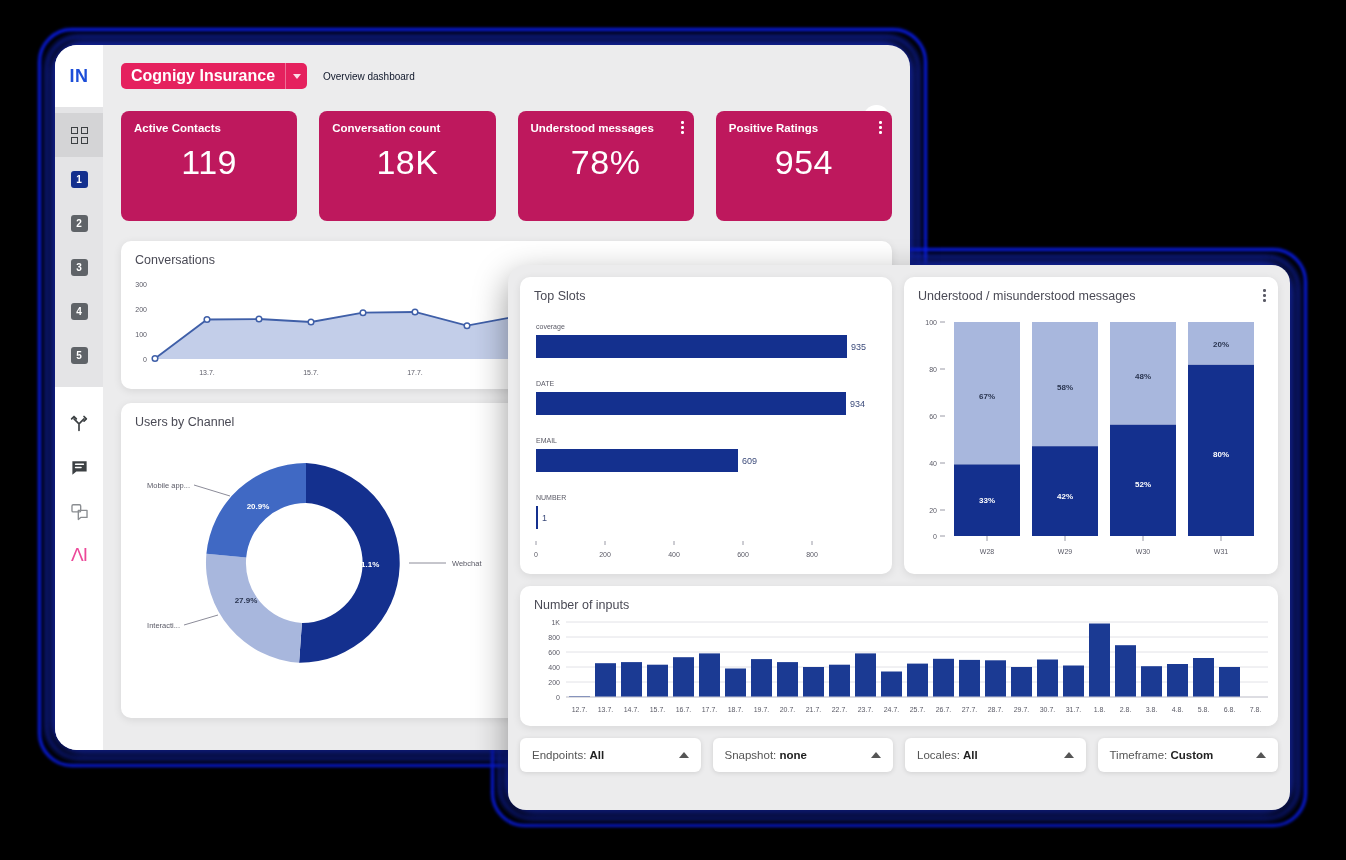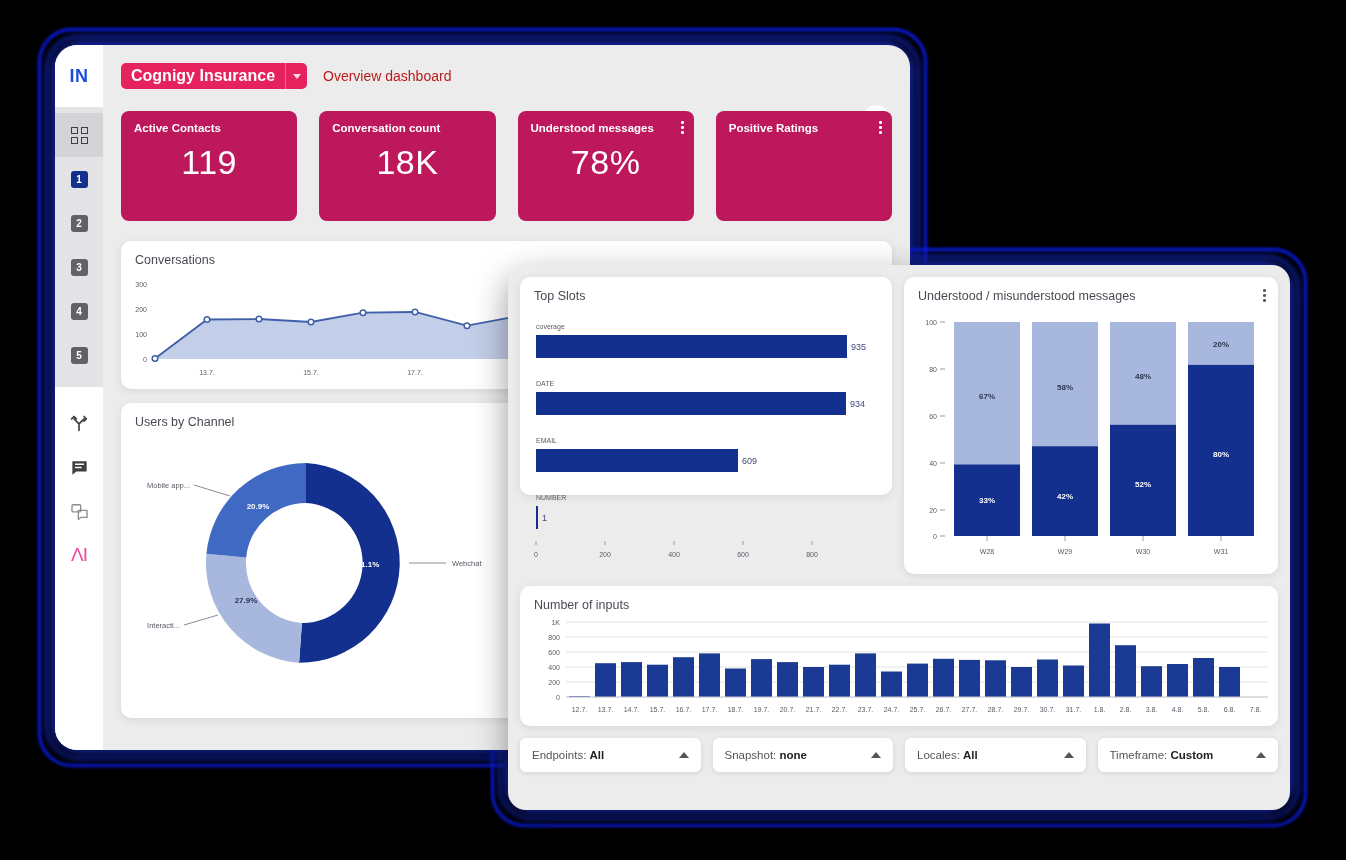--- a/index.html
+++ b/index.html
@@ -62,21 +62,21 @@
   .chip-label {
     color: #fff; font-size: 16px; font-weight: bold;
     padding: 11px 10px; display: flex; align-items: center;
   }
   .chip-caret {
     width: 22px; display: flex; align-items: center; justify-content: center;
     border-left: 1px solid rgba(255,255,255,.35);
   }
   .caret-d { width: 0; height: 0; border-left: 4px solid transparent;
              border-right: 4px solid transparent; border-top: 5px solid rgba(255,255,255,.85); }
-  .page-title { color: #b91c1c; font-size: 14px; }
+  .page-title { color: #0f172a; font-size: 10px; }
   .avatar {
     position: absolute; right: 20px; top: 60px; width: 27px; height: 27px;
     background: #fff; border-radius: 50%;
     display: flex; align-items: center; justify-content: center;
   }
 
   .kpis { display: flex; gap: 22px; margin-top: 4px; }
   .kpi {
     flex: 1; height: 110px; background: #be185d; border-radius: 8px;
     padding: 11px 13px; position: relative; color: #fff;
@@ -97,21 +97,21 @@
   .users-card { margin-top: 14px; height: 315px; position: relative; }
 
   
   .win-front {
     position: absolute; left: 508px; top: 265px;
     width: 782px; height: 545px;
     background: #ececed; border-radius: 18px; padding: 12px;
     box-shadow: 0 12px 34px rgba(0,0,0,.4);
   }
   .fr-row { display: flex; gap: 12px; }
-  .slots-card { width: 372px; height: 218px; position: relative; }
+  .slots-card { width: 372px; height: 297px; position: relative; }
   .umm-card { flex: 1; height: 297px; position: relative; }
   .inputs-card { margin-top: 12px; height: 140px; position: relative; }
   .filters { display: flex; gap: 12px; margin-top: 12px; }
   .filter {
     flex: 1; height: 34px; background: #fff; border-radius: 6px;
     display: flex; align-items: center; justify-content: space-between;
     padding: 0 12px; font-size: 11.5px; color: #555;
     box-shadow: 0 1px 5px rgba(0,0,0,.12);
   }
   .filter b { color: #222; font-weight: bold; }
@@ -233,20 +233,21 @@
             </span>
           <div class="kpi-v">78%</div>
         </div>
         <div class="kpi">
           <div class="kpi-t">Positive Ratings</div>
           <span class="kebab">
               <i></i>
               <i></i>
               <i></i>
             </span>
+          <div class="kpi-v">954</div>
         </div>
       </div>
 
       <div class="card conv-card">
         <div class="card-t">Conversations</div>
         <svg width="770" height="108" viewBox="0 0 770 108">
           <text class="axs" x="26" y="16" text-anchor="end">300</text>
           <text class="axs" x="26" y="41" text-anchor="end">200</text>
           <text class="axs" x="26" y="66" text-anchor="end">100</text>
           <text class="axs" x="26" y="91" text-anchor="end">0</text>

